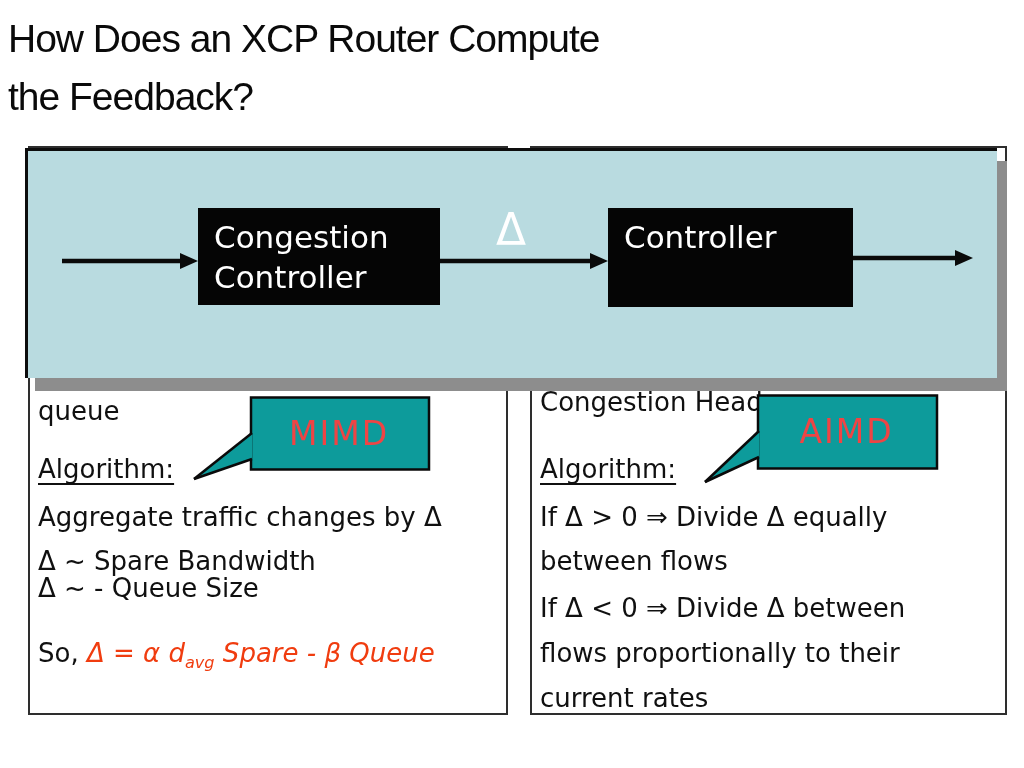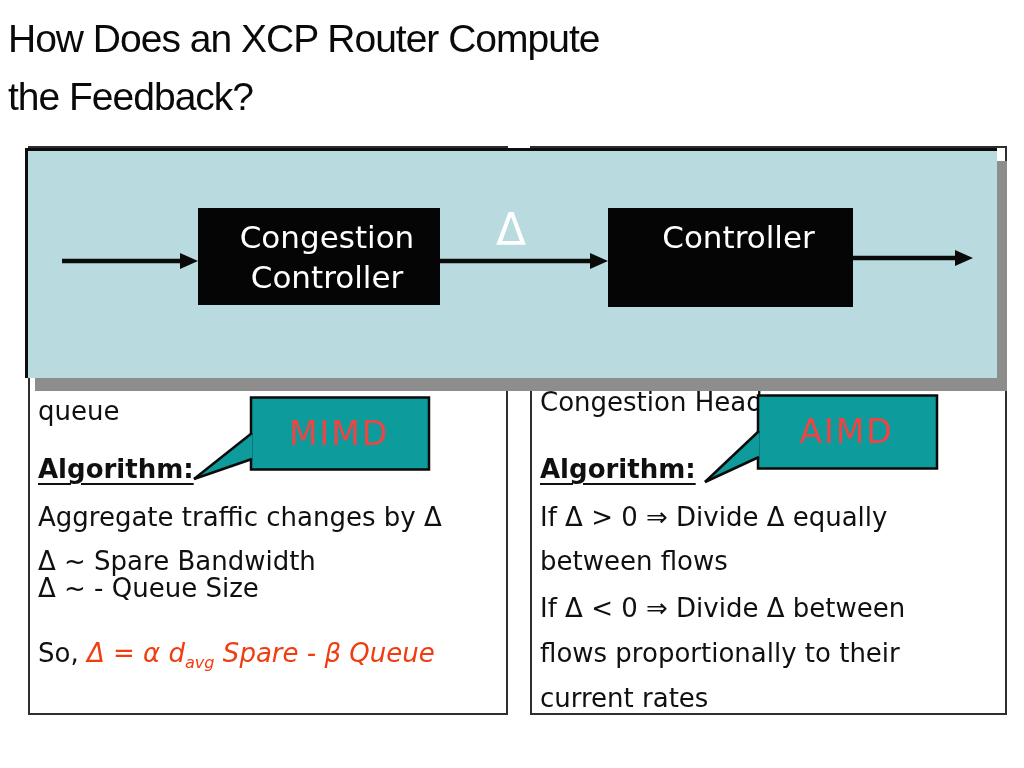--- a/index.html
+++ b/index.html
@@ -16,21 +16,21 @@
          border:2px solid #2e2e2e;box-sizing:border-box;z-index:1;}
   .panel-left{left:28px;width:480px;}
   .panel-right{left:530px;width:477px;}
 
   .pline{position:absolute;left:8px;font-size:26px;color:#101010;white-space:nowrap;}
   .heading{text-decoration:underline;text-underline-offset:5px;text-decoration-thickness:2px;}
 
   .t-occluded{top:216px;}
   .t-queue{top:248px;}
   .t-header{top:239px;}
-  .t-heading{top:306px;font-weight:bold;}
+  .t-heading{top:306px;}
   .t-l0{top:354px;}
   .t-l1{top:398px;}
   .t-l2{top:425px;}
   .t-formula{top:490px;}
   .t-p1a{top:354px;}
   .t-p1b{top:398px;}
   .t-p2a{top:445px;}
   .t-p2b{top:490px;}
   .t-p2c{top:535px;}
 
@@ -45,21 +45,21 @@
   .bl-aimd{left:225px;top:247px;width:179px;height:73px;}
   .bs-mimd{left:160px;top:245px;}
   .bs-aimd{left:165px;top:243px;}
 
   
   .banner{position:absolute;left:25px;top:148px;width:972px;height:230px;
           background:#b9dbe0;border-top:3px solid #0d0d0d;border-left:3px solid #0d0d0d;
           box-sizing:border-box;box-shadow:10px 13px 0 #8d8d8d;z-index:5;}
   .arrows{position:absolute;left:0;top:0;}
   .ctrl-box{position:absolute;background:#050505;color:#ffffff;font-size:31px;line-height:1.3;
-            padding:9px 0 0 16px;box-sizing:border-box;text-align:center;}
+            padding:9px 0 0 16px;box-sizing:border-box;}
   .box-congestion{left:170px;top:57px;width:242px;height:97px;}
   .box-fairness{left:580px;top:57px;width:245px;height:99px;}
   .delta-label{position:absolute;left:468px;top:53px;color:#ffffff;font-size:44px;}
 </style>
 </head>
 <body>
 
 <div class="slide">
 
   <div class="title">

